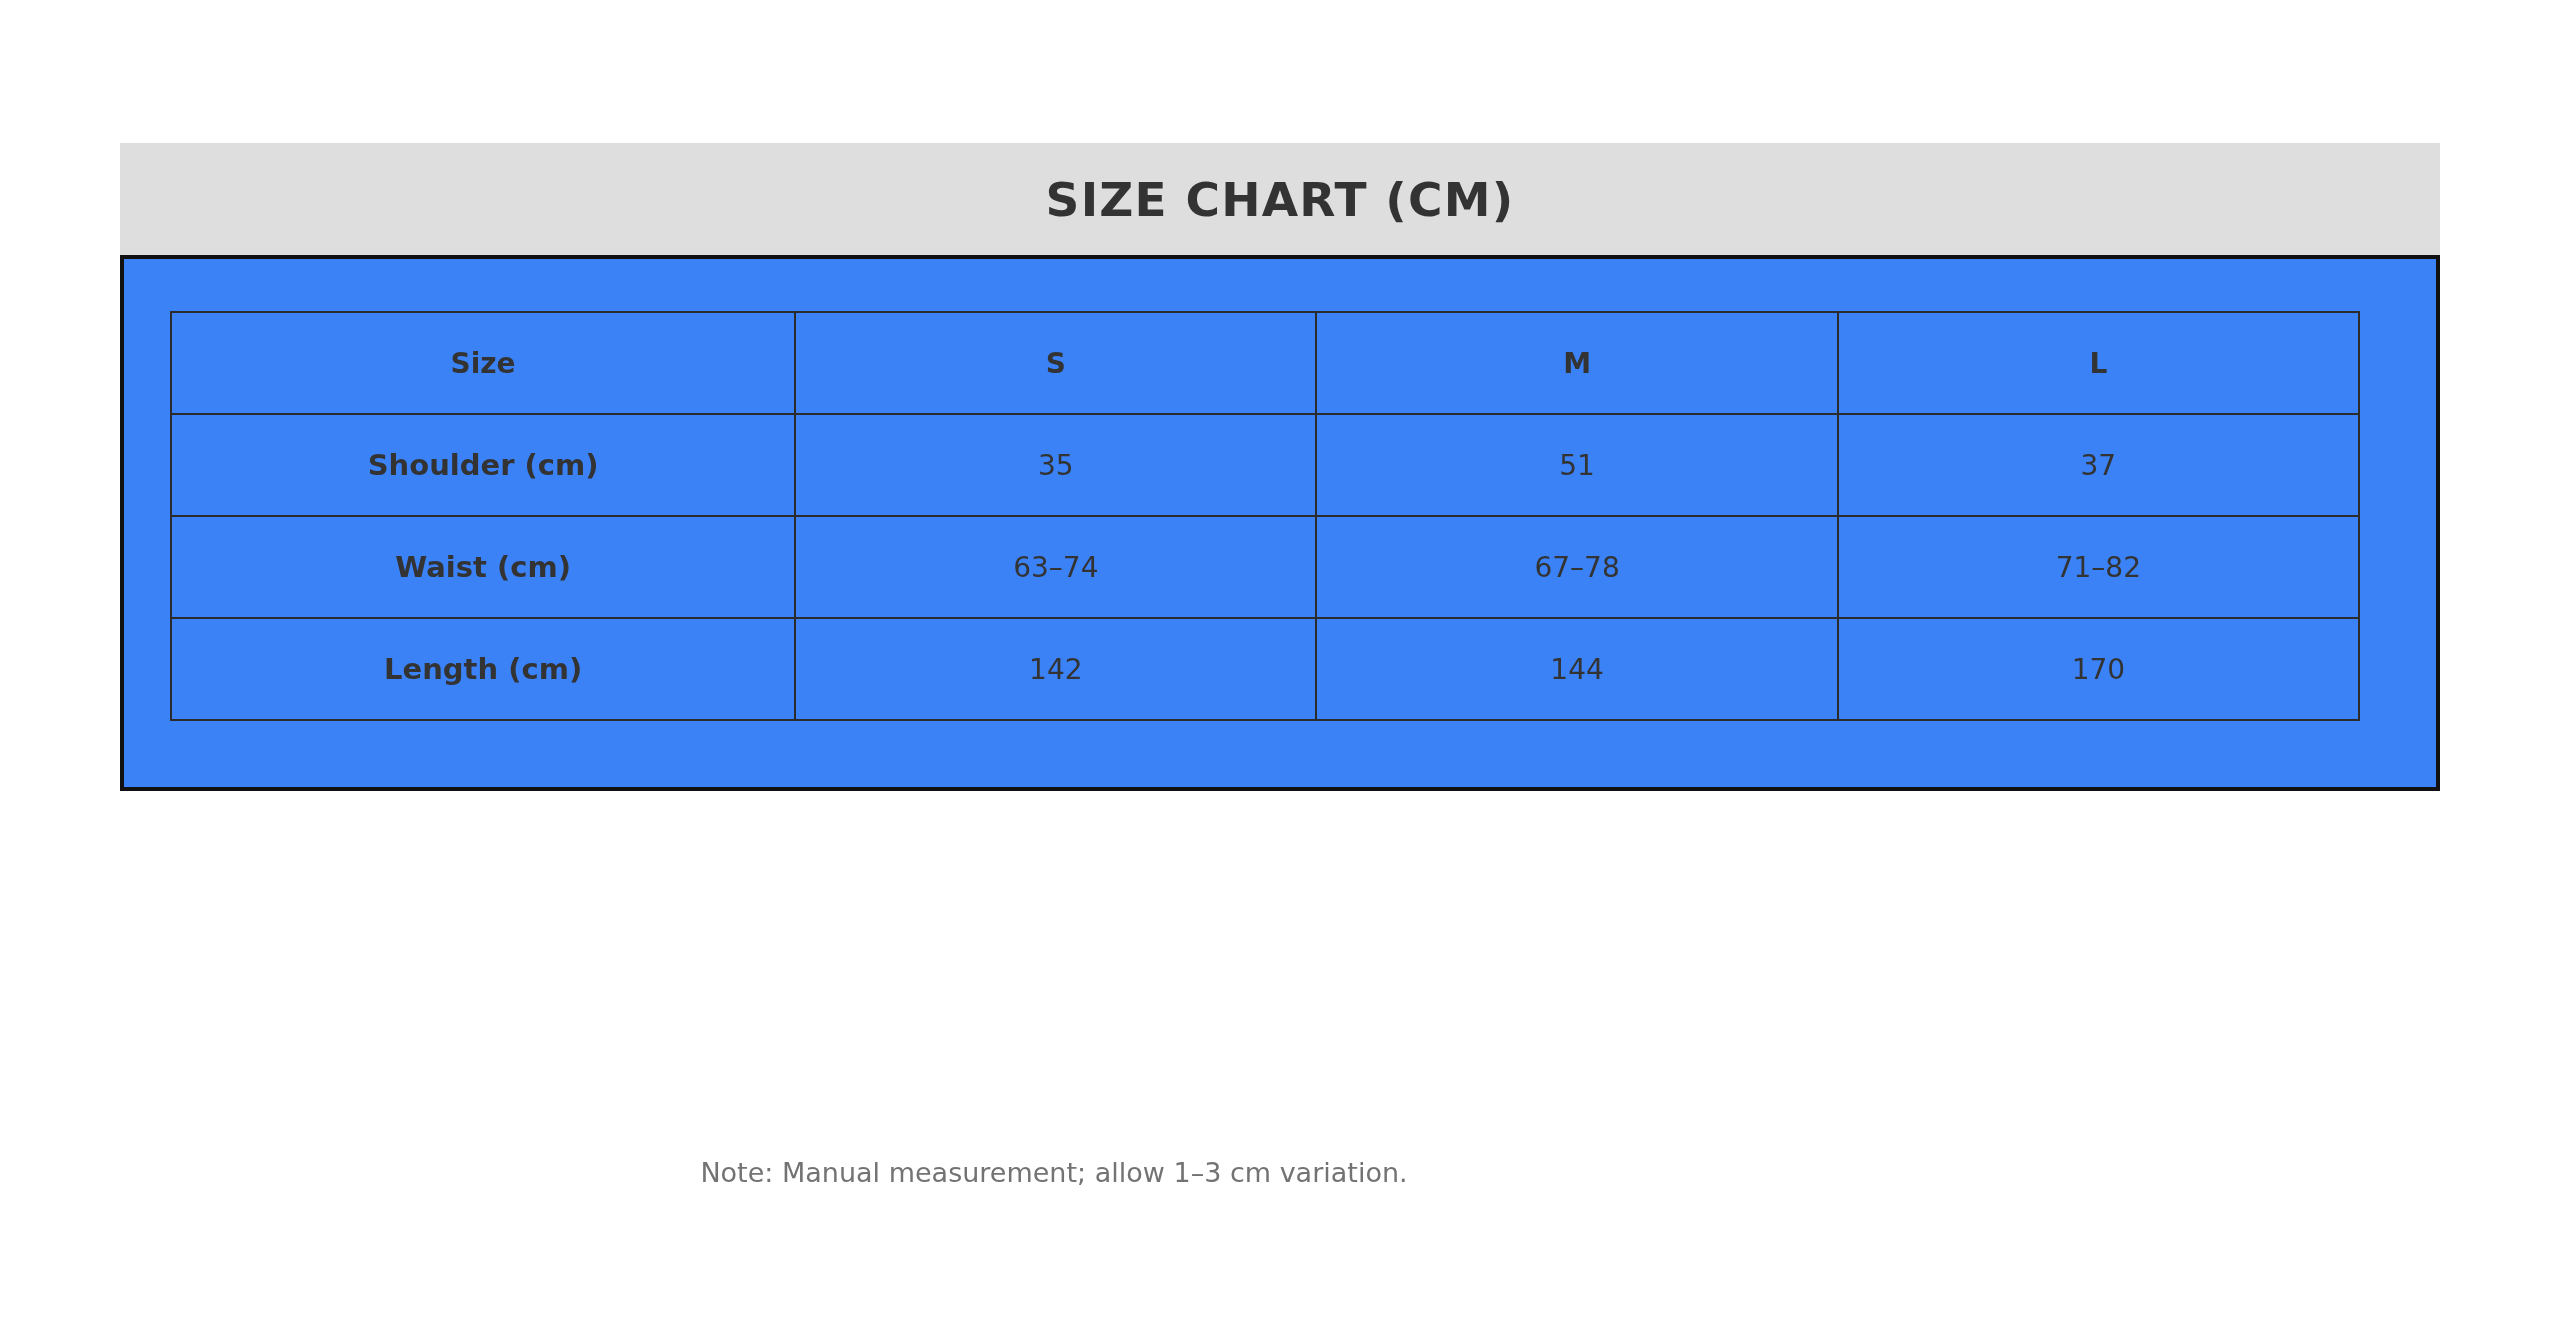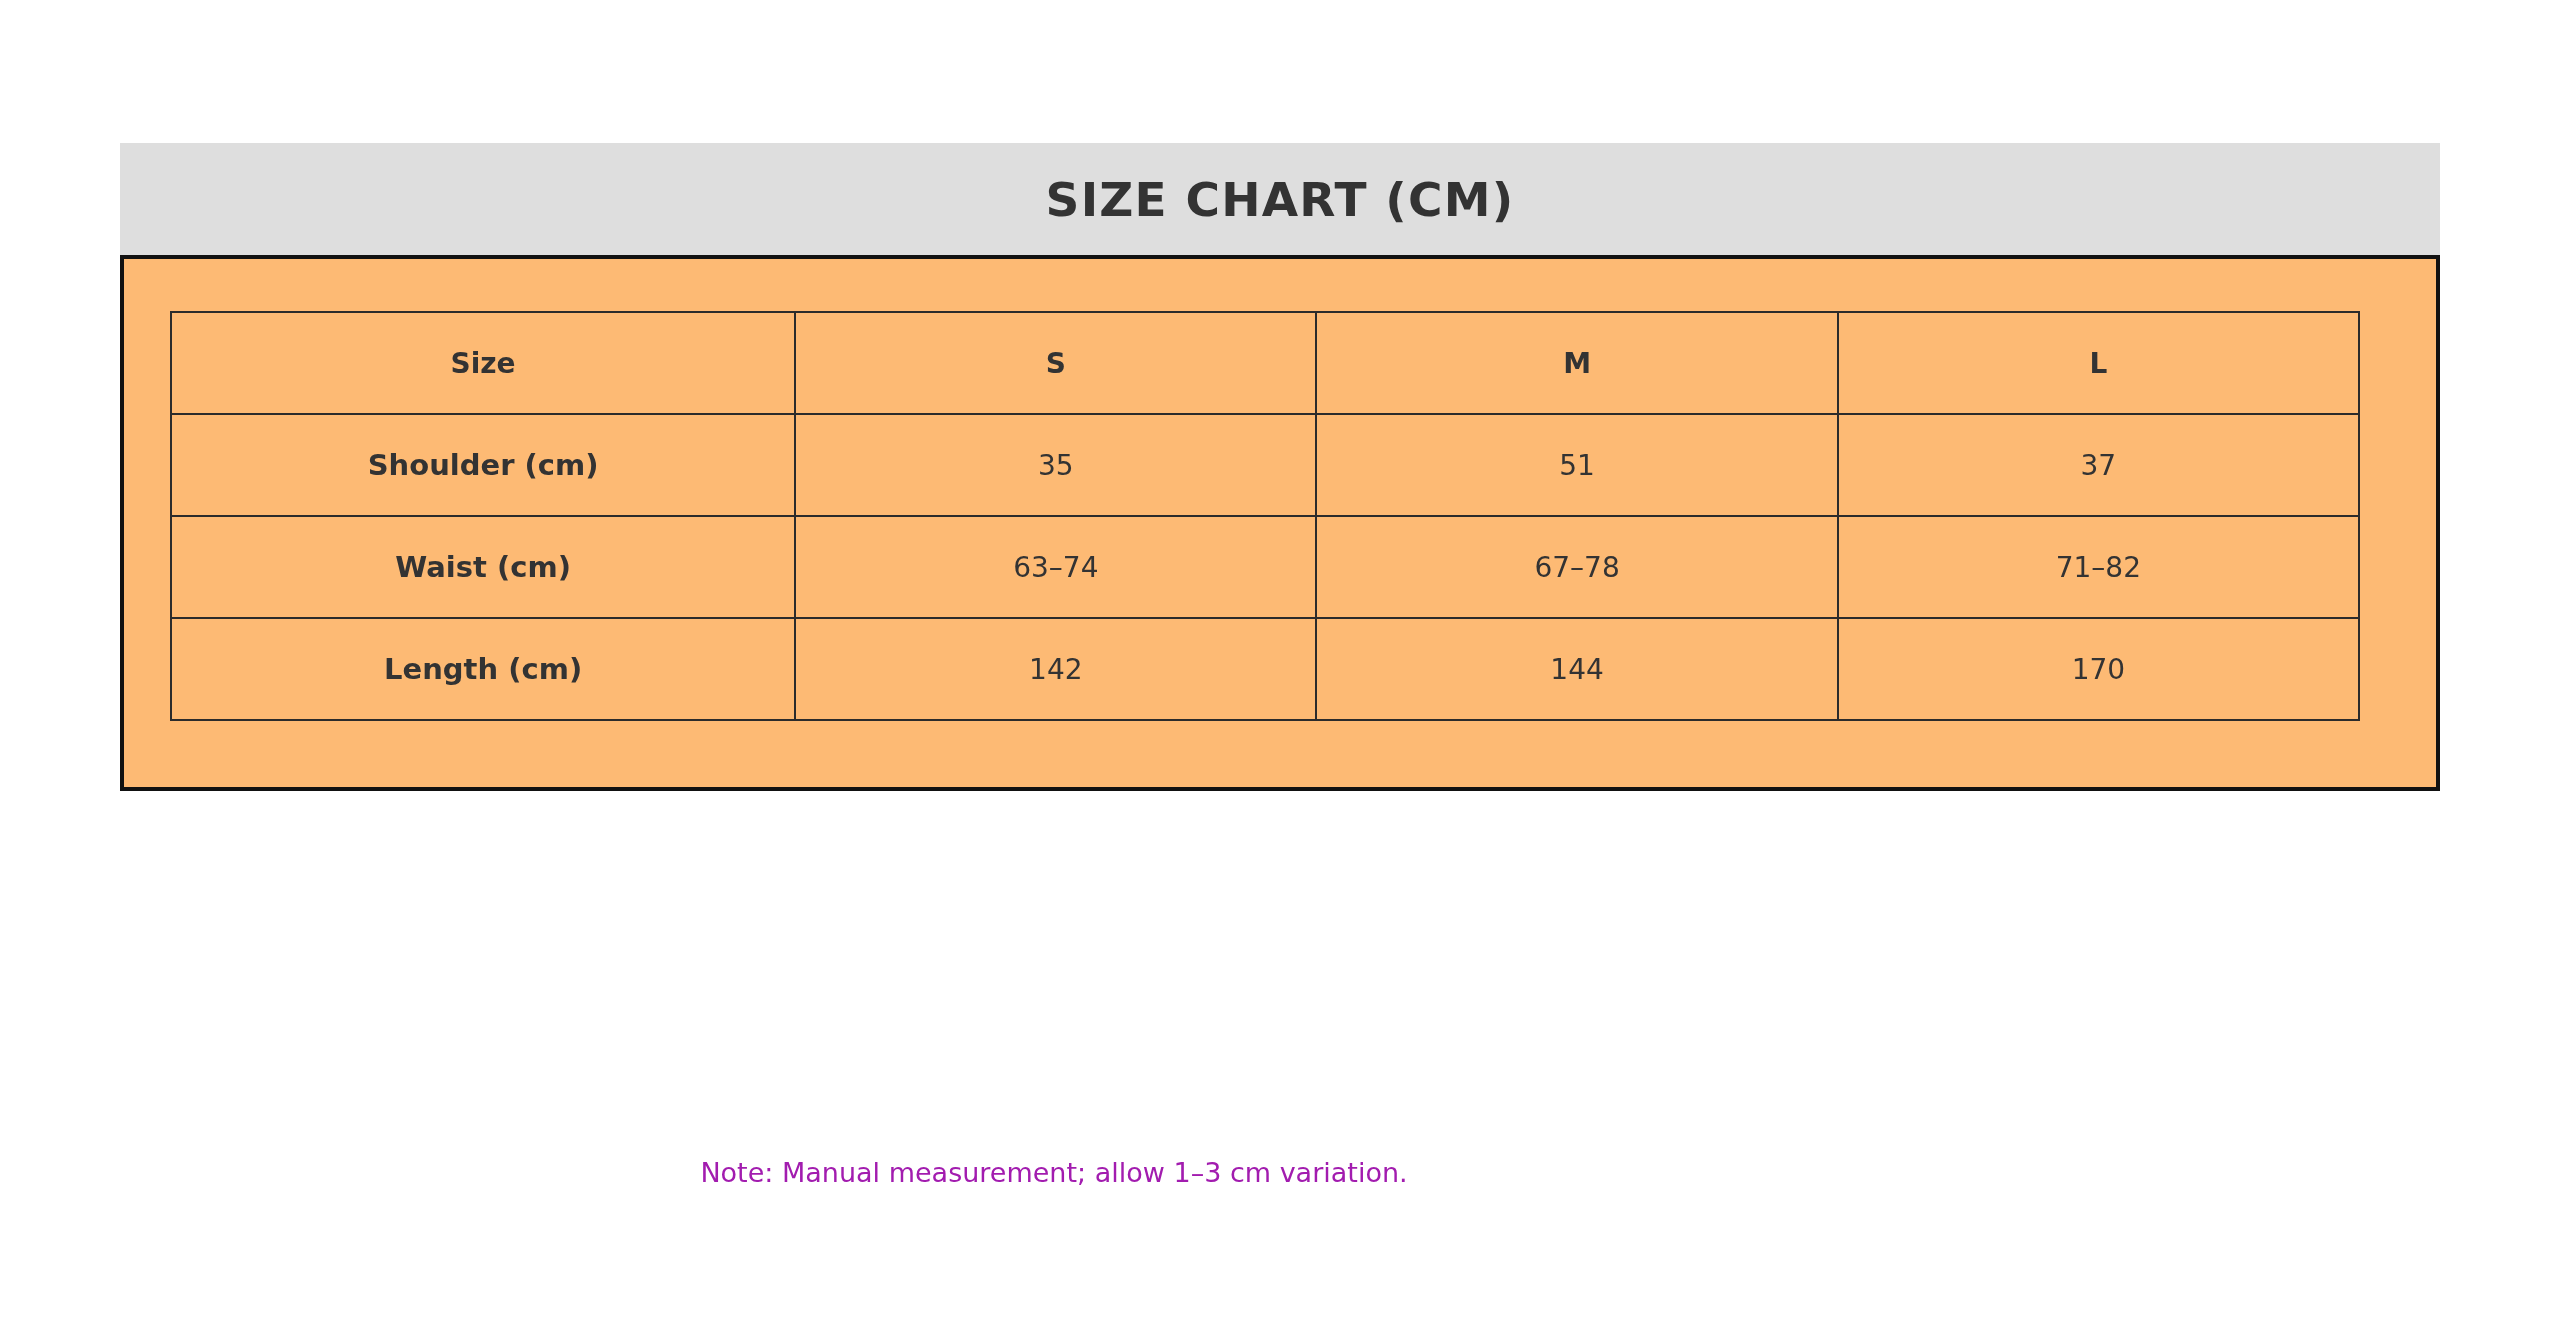--- a/index.html
+++ b/index.html
@@ -39,21 +39,21 @@
 
   .card-title {
     font-size: 47px;
     font-weight: bold;
     letter-spacing: 1.2px;
     color: #333333;
   }
 
   .card-body {
     border: 4px solid #111111;
-    background: #fdba74;
+    background: #3b82f6;
     padding: 52px 76px 66px 46px;
     box-sizing: border-box;
   }
 
   table.size-table {
     width: 100%;
     border-collapse: collapse;
     table-layout: fixed;
   }
 
@@ -82,21 +82,21 @@
   table.size-table col.c-label { width: 28.5%; }
   table.size-table col.c-size  { width: 23.8%; }
 
   .note {
     position: absolute;
     left: 0;
     top: 1157px;
     width: 2108px;
     text-align: center;
     font-size: 27px;
-    color: #a21caf;
+    color: #737373;
   }
 </style>
 </head>
 <body>
 
 <div class="page">
 
   <div class="card">
 
     <div class="card-header">

